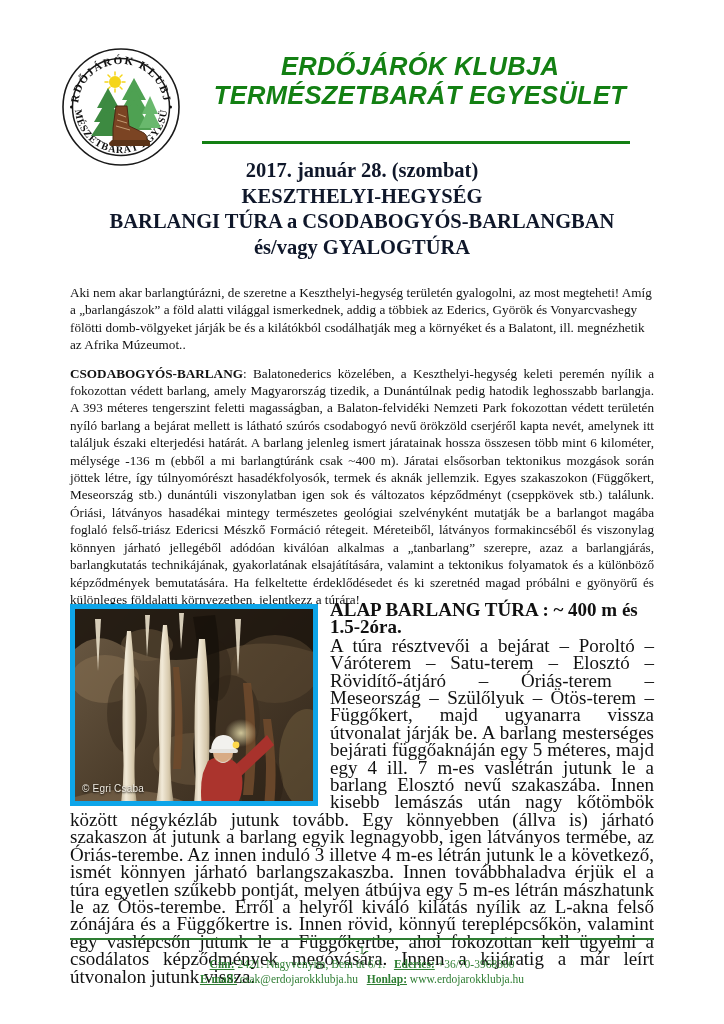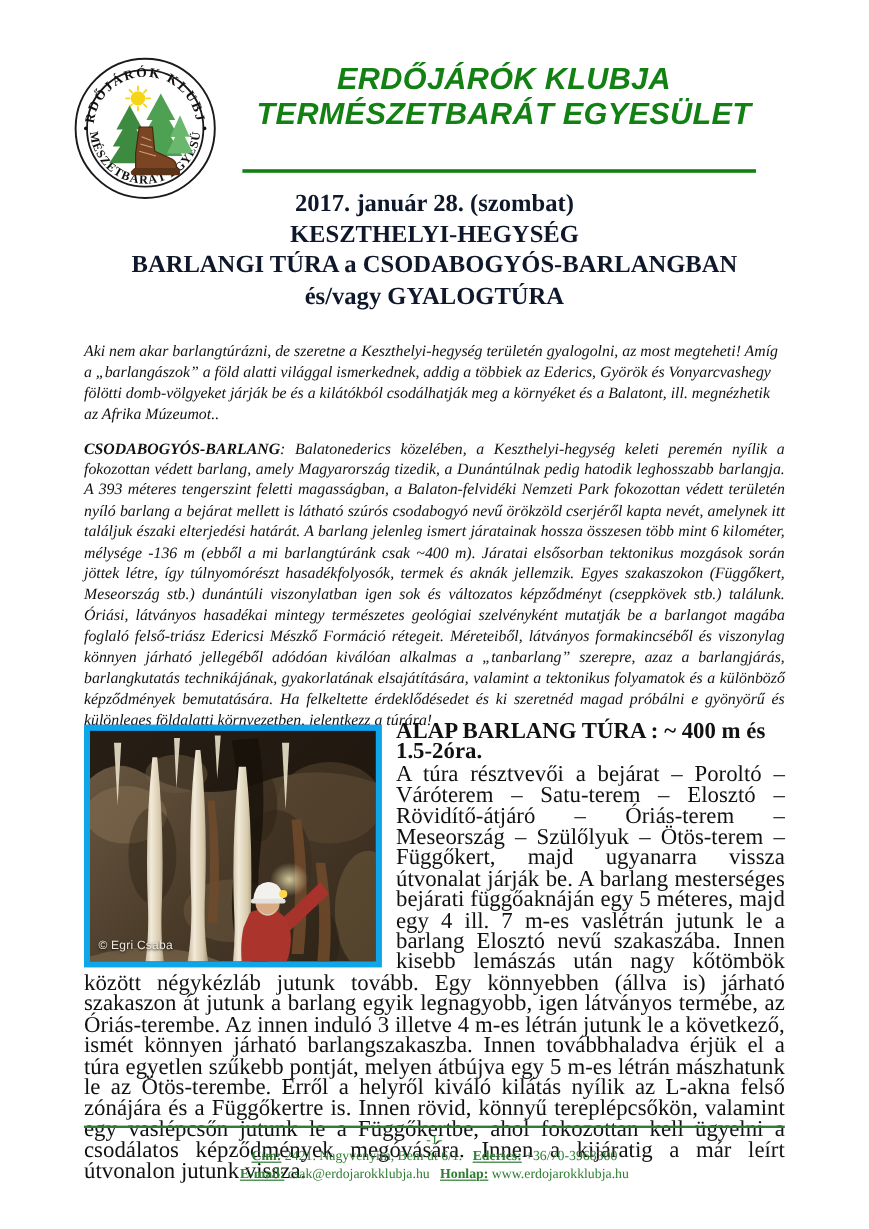--- a/index.html
+++ b/index.html
@@ -79,21 +79,20 @@
     color: #0f172a;
     white-space: nowrap;
   }
 
   
   .body-col {
     position: absolute;
     left: 70px;
     top: 284px;
     width: 584px;
-    font-style: italic;
   }
   p.para {
     margin: 0 0 0 0;
     font-size: 13.2px;
     line-height: 17.4px;
     text-align: justify;
     color: #111;
   }
   p.para.intro { text-align: left; }
   p.para + p.para { margin-top: 11px; }

